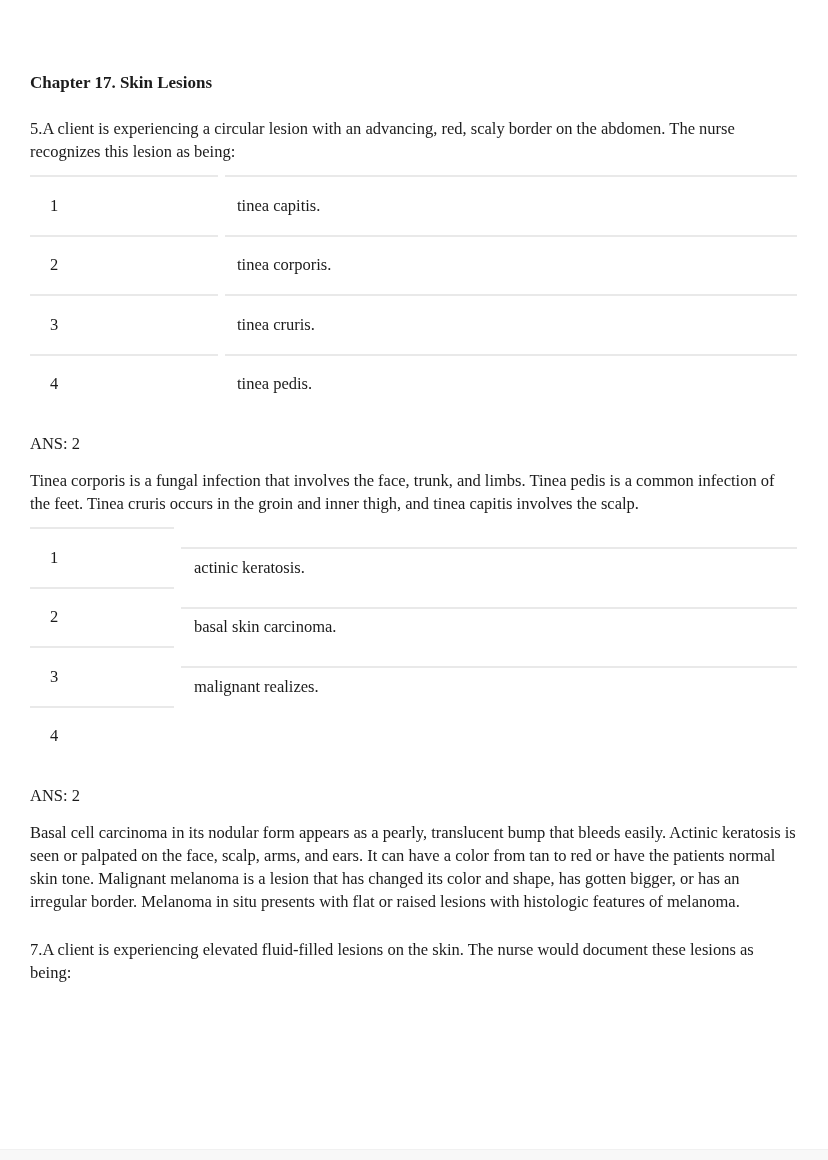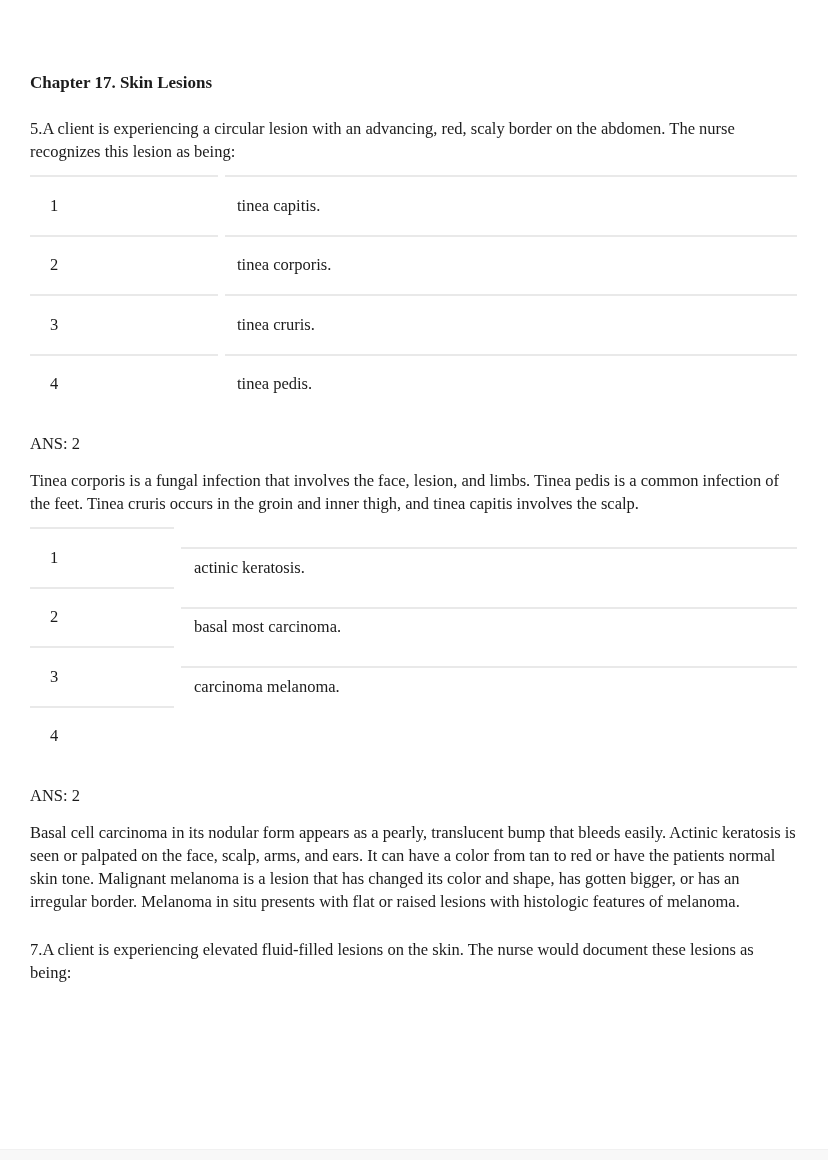--- a/index.html
+++ b/index.html
@@ -100,35 +100,35 @@
         <div class="cell cell-num">3</div>
         <div class="cell cell-text">tinea cruris.</div>
       </div>
       <div class="opt-row">
         <div class="cell cell-num">4</div>
         <div class="cell cell-text">tinea pedis.</div>
       </div>
     </div>
 
     <p class="ans-line">ANS: 2</p>
-    <p class="rationale">Tinea corporis is a fungal infection that involves the face, lesion, and limbs. Tinea pedis is a common infection of the feet. Tinea cruris occurs in the groin and inner thigh, and tinea capitis involves the scalp.</p>
+    <p class="rationale">Tinea corporis is a fungal infection that involves the face, trunk, and limbs. Tinea pedis is a common infection of the feet. Tinea cruris occurs in the groin and inner thigh, and tinea capitis involves the scalp.</p>
 
 
     <div class="options-table tbl-q2">
       <div class="opt-row">
         <div class="cell cell-num">1</div>
         <div class="cell cell-text">actinic keratosis.</div>
       </div>
       <div class="opt-row">
         <div class="cell cell-num">2</div>
-        <div class="cell cell-text">basal most carcinoma.</div>
+        <div class="cell cell-text">basal skin carcinoma.</div>
       </div>
       <div class="opt-row">
         <div class="cell cell-num">3</div>
-        <div class="cell cell-text">carcinoma melanoma.</div>
+        <div class="cell cell-text">malignant realizes.</div>
       </div>
       <div class="opt-row">
         <div class="cell cell-num">4</div>
       </div>
     </div>
 
     <p class="ans-line">ANS: 2</p>
     <p class="rationale">Basal cell carcinoma in its nodular form appears as a pearly, translucent bump that bleeds easily. Actinic keratosis is seen or palpated on the face, scalp, arms, and ears. It can have a color from tan to red or have the patients normal skin tone. Malignant melanoma is a lesion that has changed its color and shape, has gotten bigger, or has an irregular border. Melanoma in situ presents with flat or raised lesions with histologic features of melanoma.</p>
 
     <p class="q-text">7.A client is experiencing elevated fluid-filled lesions on the skin. The nurse would document these lesions as being:</p>

